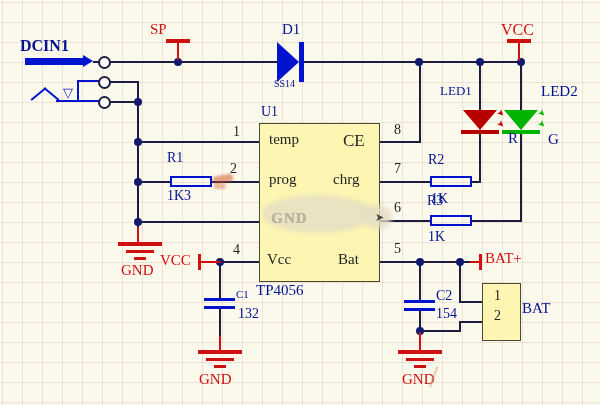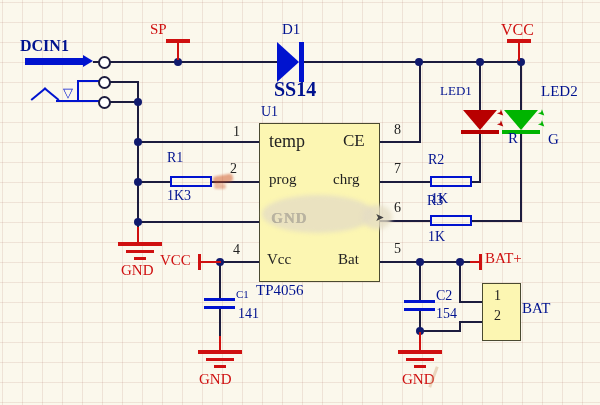--- a/index.html
+++ b/index.html
@@ -97,21 +97,21 @@
   <div class="pinc" style="left:98px;top:76px;"></div>
   <div class="pinc" style="left:98px;top:96px;"></div>
 
   <div class="lab red" style="left:150px;top:22px;font-size:15px;">SP</div>
   <div class="rh" style="left:166px;top:39px;width:24px;height:4px;"></div>
   <div class="rv" style="left:177px;top:43px;height:17px;"></div>
 
   <div class="lab blue" style="left:282px;top:22px;font-size:15px;">D1</div>
   <div class="dtri" style="left:277px;top:42px;"></div>
   <div class="bv" style="left:299px;top:42px;width:5px;height:40px;"></div>
-  <div class="lab blue" style="left:274px;top:79px;font-size:20px;font-weight:bold;">SS14</div>
+  <div class="lab blue" style="left:274px;top:79px;font-size:10px;">SS14</div>
 
   <div class="lab red" style="left:501px;top:22px;font-size:16px;">VCC</div>
   <div class="rh" style="left:507px;top:39px;width:24px;height:4px;"></div>
   <div class="rv" style="left:518px;top:43px;height:18px;"></div>
 
   <div class="lab blue" style="left:440px;top:84px;font-size:13px;">LED1</div>
   <div class="lab blue" style="left:541px;top:84px;font-size:15px;">LED2</div>
   <div class="ledtri" style="left:463px;top:110px;border-top:20px solid #b80000;"></div>
   <div style="position:absolute;left:461px;top:130px;width:38px;height:4px;background:#b80000;"></div>
   <div class="ledtri" style="left:504px;top:110px;border-top:20px solid #00b400;"></div>
@@ -119,21 +119,21 @@
   <div class="arrow" style="left:497px;top:109px;color:#b80000;">➤</div>
   <div class="arrow" style="left:497px;top:120px;color:#b80000;">➤</div>
   <div class="arrow" style="left:538px;top:109px;color:#00b400;">➤</div>
   <div class="arrow" style="left:538px;top:120px;color:#00b400;">➤</div>
   <div class="lab blue" style="left:508px;top:131px;font-size:15px;">R</div>
   <div class="lab blue" style="left:548px;top:132px;font-size:15px;">G</div>
 
   <div class="icbox"></div>
   <div class="lab blue" style="left:261px;top:105px;font-size:14px;">U1</div>
   <div class="lab blue" style="left:256px;top:283px;font-size:15px;">TP4056</div>
-  <div class="lab dark" style="left:269px;top:132px;font-size:18px;">temp</div>
+  <div class="lab dark" style="left:269px;top:132px;font-size:15px;">temp</div>
   <div class="lab dark" style="left:269px;top:172px;font-size:15px;">prog</div>
   <div class="lab dark" style="left:271px;top:211px;font-size:15px;font-weight:bold;letter-spacing:1px;text-shadow:0.6px 0 #333;">GND</div>
   <div class="lab dark" style="left:267px;top:252px;font-size:15px;">Vcc</div>
   <div class="lab dark" style="left:343px;top:132px;font-size:17px;">CE</div>
   <div class="lab dark" style="left:333px;top:172px;font-size:15px;">chrg</div>
   <div class="lab dark" style="left:338px;top:252px;font-size:15px;">Bat</div>
 
   <div class="lab dark" style="left:233px;top:125px;font-size:14px;">1</div>
   <div class="lab dark" style="left:230px;top:162px;font-size:14px;">2</div>
   <div class="lab dark" style="left:233px;top:243px;font-size:14px;">4</div>
@@ -153,21 +153,21 @@
   <div class="res" style="left:430px;top:215px;"></div>
   <div class="lab blue" style="left:428px;top:230px;font-size:14px;">1K</div>
 
   <div class="lab red" style="left:160px;top:253px;font-size:15px;">VCC</div>
   <div class="rv" style="left:198px;top:254px;width:3px;height:16px;"></div>
   <div class="rh" style="left:201px;top:261px;width:20px;"></div>
 
   <div class="lab blue" style="left:236px;top:289px;font-size:11px;">C1</div>
   <div class="plate" style="left:204px;top:298px;"></div>
   <div class="plate" style="left:204px;top:306px;"></div>
-  <div class="lab blue" style="left:238px;top:307px;font-size:14px;">141</div>
+  <div class="lab blue" style="left:238px;top:307px;font-size:14px;">132</div>
 
   <div class="lab blue" style="left:436px;top:289px;font-size:14px;">C2</div>
   <div class="plate" style="left:404px;top:300px;"></div>
   <div class="plate" style="left:404px;top:308px;"></div>
   <div class="lab blue" style="left:436px;top:307px;font-size:14px;">154</div>
 
   <div class="rv" style="left:137px;top:227px;height:15px;"></div>
   <div class="gbar" style="left:118px;top:242px;width:44px;height:4px;"></div>
   <div class="gbar" style="left:126px;top:250px;width:28px;height:3px;"></div>
   <div class="gbar" style="left:134px;top:257px;width:12px;height:3px;"></div>

